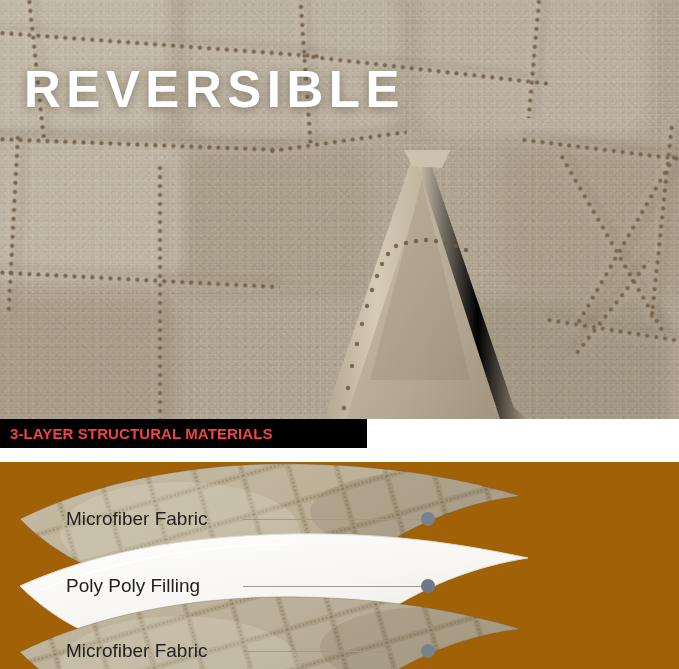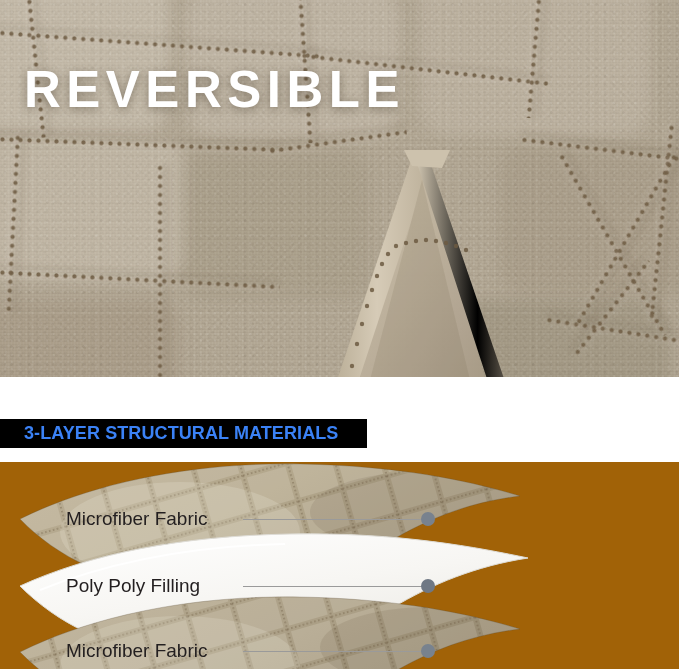--- a/index.html
+++ b/index.html
@@ -5,21 +5,21 @@
   html,body{margin:0;padding:0;}
   body{
     width:679px;height:669px;overflow:hidden;
     font-family:"Liberation Sans", sans-serif;
     background:#ffffff;
   }
   #page{position:relative;width:679px;height:669px;overflow:hidden;background:#fff;}
 
   
   .photo{
-    position:absolute;left:0;top:0;width:679px;height:377px;overflow:hidden;
+    position:absolute;left:0;top:0;width:679px;height:419px;overflow:hidden;
     background:#0c4a6e;
     text-decoration:underline;
   }
   .photo-base{
     position:absolute;inset:-10px;
     background:
       radial-gradient(ellipse 320px 200px at 74% 60%, rgba(120,104,80,.30), rgba(120,104,80,0) 70%),
       radial-gradient(ellipse 400px 260px at 18% 28%, rgba(255,250,238,.34), rgba(255,250,238,0) 72%),
       radial-gradient(ellipse 300px 300px at 95% 92%, rgba(96,84,64,.30), rgba(96,84,64,0) 70%),
       radial-gradient(ellipse 360px 220px at 45% 8%, rgba(255,252,242,.20), rgba(255,252,242,0) 70%),
@@ -69,22 +69,22 @@
     line-height:1;white-space:nowrap;
     text-shadow:0 2px 10px rgba(60,48,34,.45);
   }
 
   
   .banner{
     position:absolute;left:0;top:419px;width:367px;height:29px;
     background:#000000;display:flex;align-items:center;
   }
   .banner-text{
-    color:#3b82f6;font-size:18px;font-weight:700;letter-spacing:.1px;
-    margin-left:24px;white-space:nowrap;
+    color:#ef4444;font-size:15px;font-weight:700;letter-spacing:.1px;
+    margin-left:10px;white-space:nowrap;
   }
 
   
   .diagram{position:absolute;left:0;top:462px;width:679px;height:221px;background:#a16207;}
 
   .lbl{
     position:absolute;font-size:19px;color:#231f20;white-space:nowrap;
     font-weight:400;
   }
   .leader{

